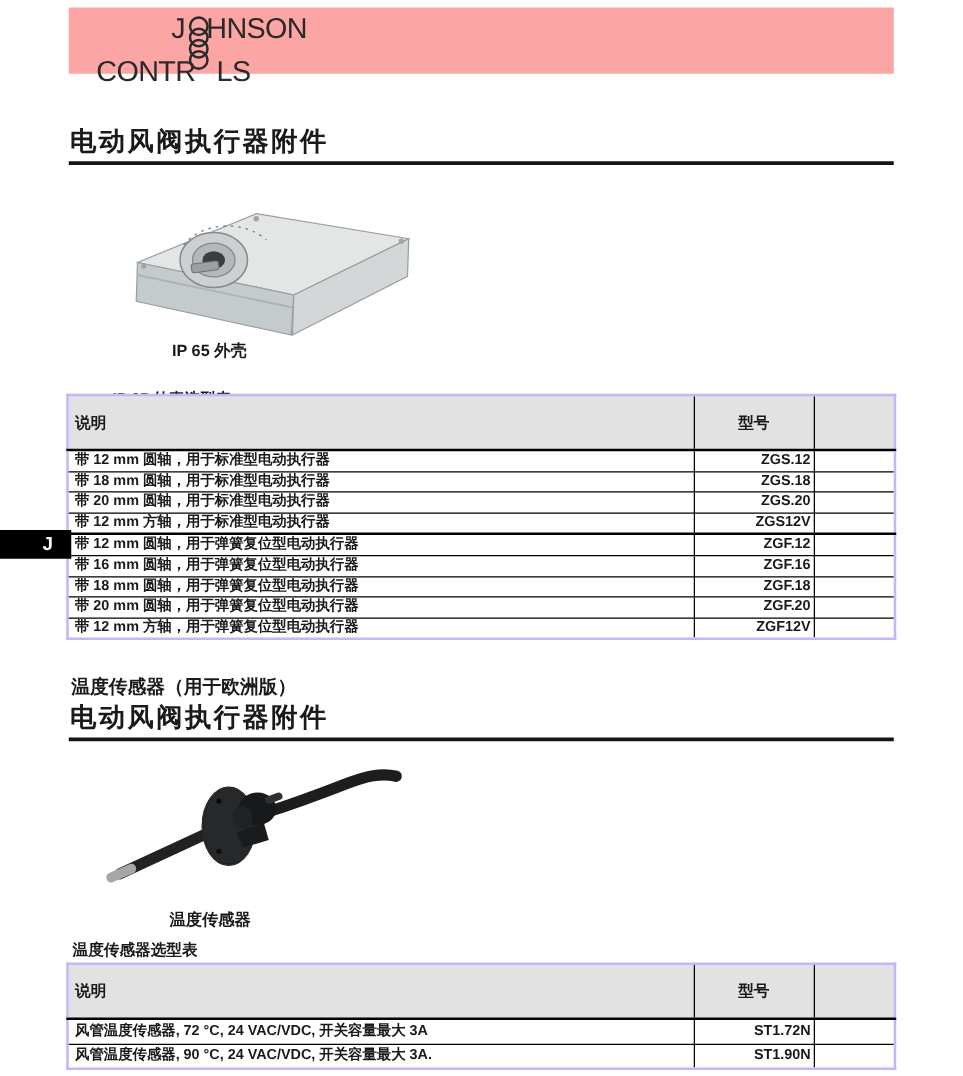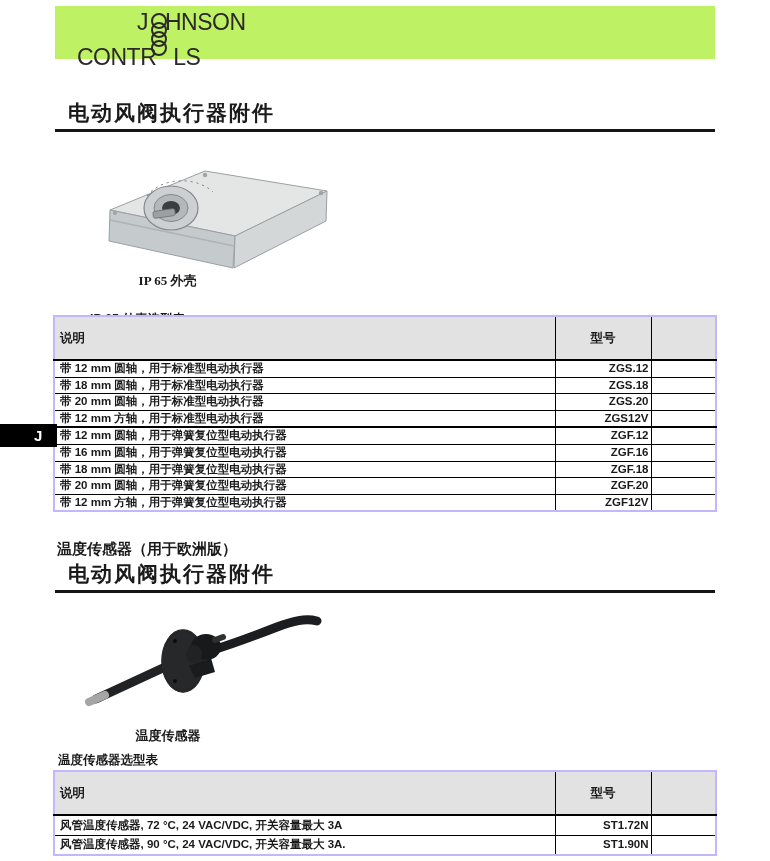--- a/index.html
+++ b/index.html
@@ -1,49 +1,49 @@
 <!DOCTYPE html>
 <html><head>
 <meta charset="utf-8">
 <style>
   html,body{margin:0;padding:0;background:#fff;}
   .page{position:relative;width:770px;height:861px;background:#ffffff;overflow:hidden;
         font-family:"Liberation Sans","DejaVu Sans",sans-serif;color:#1a1a1a;}
 
   
-  .logo-bar{position:absolute;left:55px;top:6px;width:660px;height:53px;background:#bef264;}
+  .logo-bar{position:absolute;left:55px;top:6px;width:660px;height:53px;background:#fca5a5;}
   .logo-line{position:absolute;white-space:nowrap;color:#2b292a;font-size:23px;font-weight:400;
              letter-spacing:-0.5px;line-height:1;}
   .logo-line1{left:82px;top:5px;}
   .logo-line2{left:22px;top:40px;}
   .logo-gap{display:inline-block;width:17px;}
   .logo-ring{position:absolute;left:96px;width:12px;height:12px;border:2px solid #2b292a;
              border-radius:50%;background:transparent;}
   .r1{top:7px}.r2{top:16px}.r3{top:25px}.r4{top:34px}
 
   
   .subtitle{position:absolute;left:57px;white-space:nowrap;}
   .subtitle .latin{font-weight:bold;font-size:18px;font-family:"Liberation Sans",sans-serif;}
   .subtitle .cn{font-weight:bold;font-size:15px;font-family:"Liberation Serif","DejaVu Serif",serif;}
   .sub1{top:71px;}
   .sub2{top:540px;}
   .big-title{position:absolute;left:56px;font-weight:bold;font-size:21px;letter-spacing:2px;
-             font-family:"Liberation Serif","DejaVu Serif",serif;white-space:nowrap;margin-left:12px;}
+             font-family:"Liberation Serif","DejaVu Serif",serif;white-space:nowrap;}
   .title1{top:99px;}
   .title2{top:560px;}
   .rule{position:absolute;left:55px;width:660px;height:3px;background:#151515;}
   .rule1{top:129px;}
   .rule2{top:590px;}
 
   
   .img-box{position:absolute;}
   .actuator-box{left:95px;top:158px;width:240px;height:112px;}
   .sensor-box{left:63px;top:600px;width:262px;height:126px;}
   .caption{position:absolute;font-weight:bold;font-size:13px;text-align:center;white-space:nowrap;}
-  .cap1{left:100px;top:272px;width:135px;font-family:Liberation Serif, serif;}
+  .cap1{left:100px;top:272px;width:135px;}
   .cap2{left:103px;top:727px;width:130px;}
 
   
   .table-label{position:absolute;left:58px;font-weight:bold;font-size:12.5px;white-space:nowrap;}
   .tl1{top:311px;margin-left:32px;}
   .tl2{top:752px;}
   table.sel{position:absolute;left:53px;width:662px;border-collapse:collapse;table-layout:fixed;
             border:2px solid #c4b5fd;}
   .t1{top:315px;}
   .t2{top:770px;}

